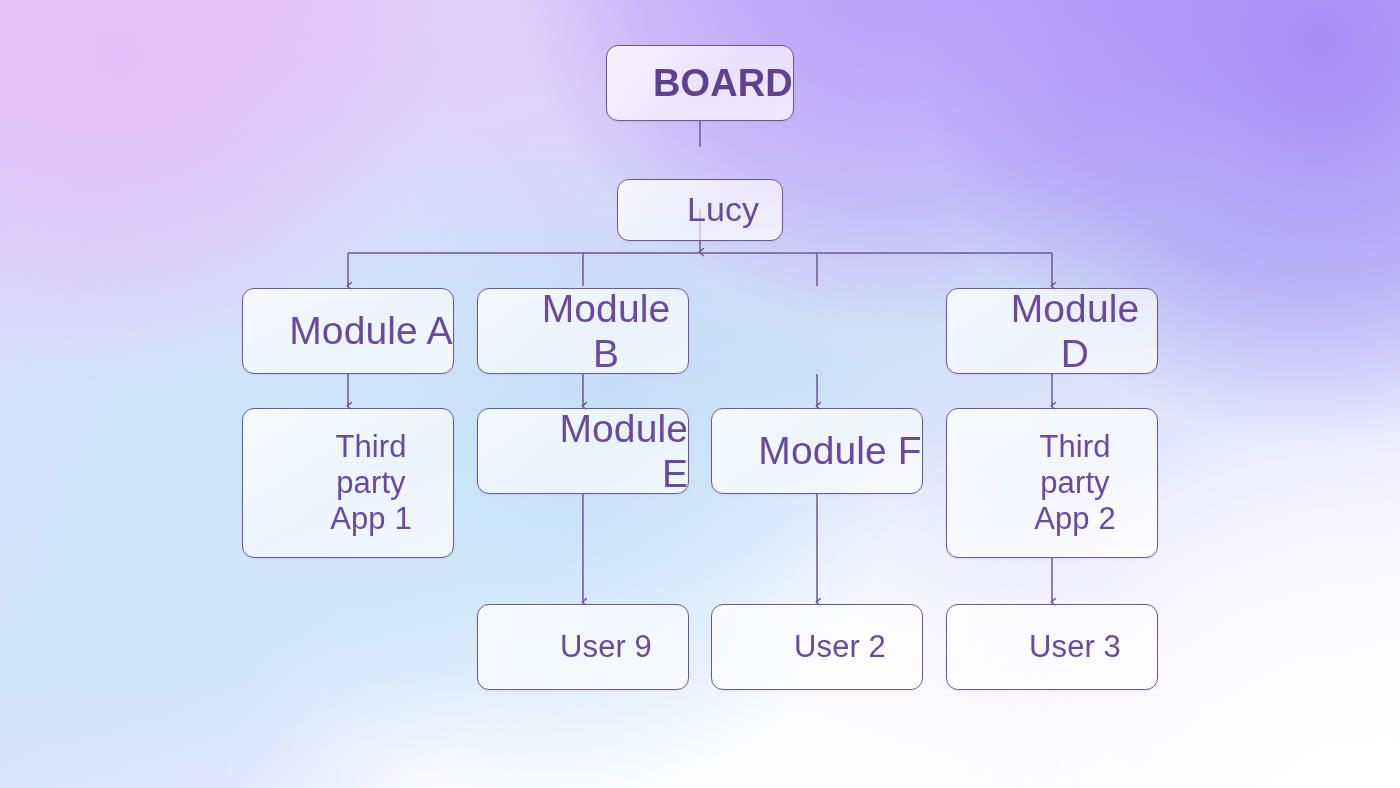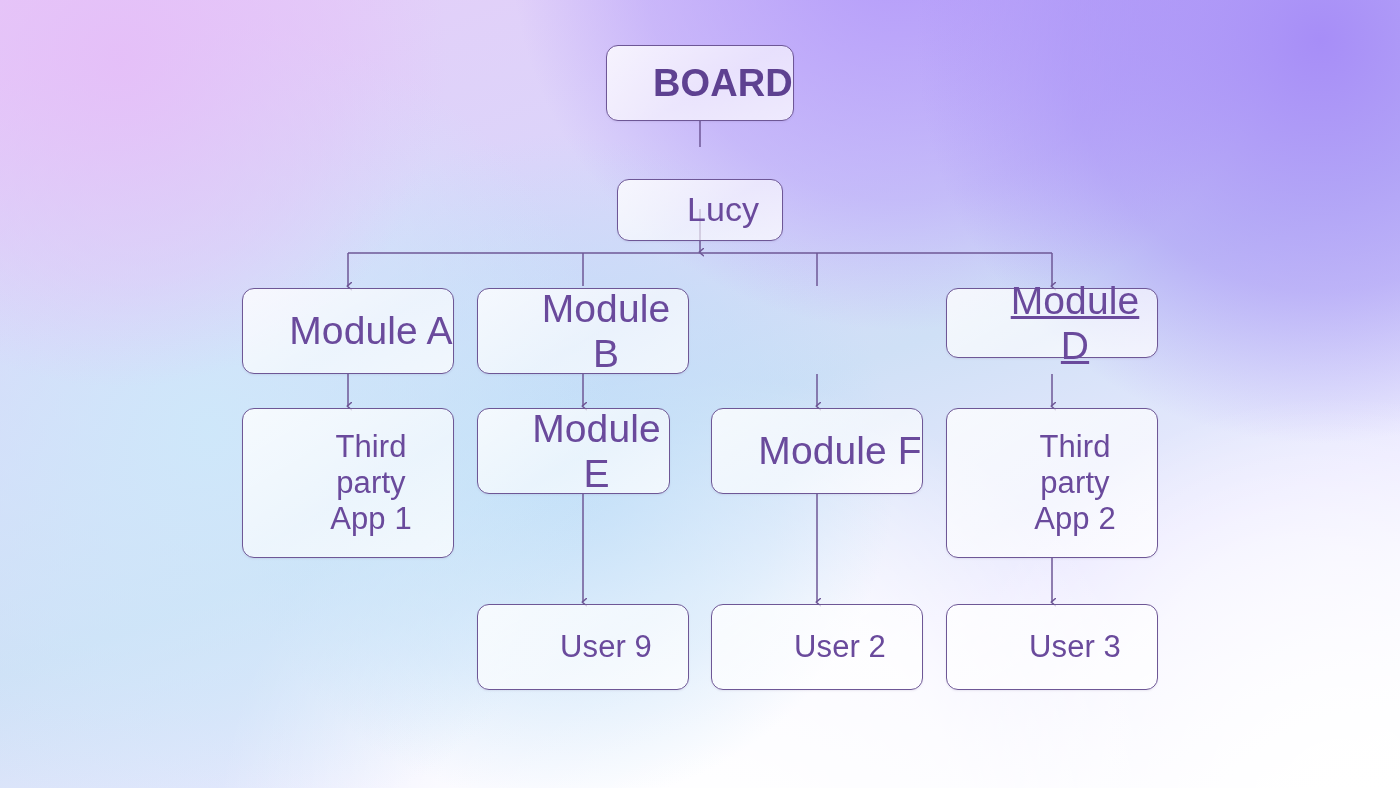--- a/index.html
+++ b/index.html
@@ -115,32 +115,32 @@
   <div class="node node-person" style="left:617px; top:147px; width:166px; height:62px;">
     <span class="label">Lucy</span>
   </div>
 
   <div class="node node-module" style="left:242px; top:288px; width:212px; height:86px;">
     <span class="label">Module A</span>
   </div>
   <div class="node node-module" style="left:477px; top:288px; width:212px; height:86px;">
     <span class="label">Module B</span>
   </div>
-  <div class="node node-module" style="left:946px; top:288px; width:212px; height:70px;text-decoration:underline;">
+  <div class="node node-module" style="left:946px; top:288px; width:212px; height:86px;">
     <span class="label">Module D</span>
   </div>
 
   <div class="node node-app" style="left:242px; top:408px; width:212px; height:150px;">
     <span class="label">
       <span>Third</span><br>
       <span>party</span><br>
       <span>App 1</span>
     </span>
   </div>
-  <div class="node node-module" style="left:477px; top:408px; width:193px; height:86px;">
+  <div class="node node-module" style="left:477px; top:408px; width:212px; height:86px;text-align:right;">
     <span class="label">Module E</span>
   </div>
   <div class="node node-module" style="left:711px; top:408px; width:212px; height:86px;">
     <span class="label">Module F</span>
   </div>
   <div class="node node-app" style="left:946px; top:408px; width:212px; height:150px;">
     <span class="label">
       <span>Third</span><br>
       <span>party</span><br>
       <span>App 2</span>

